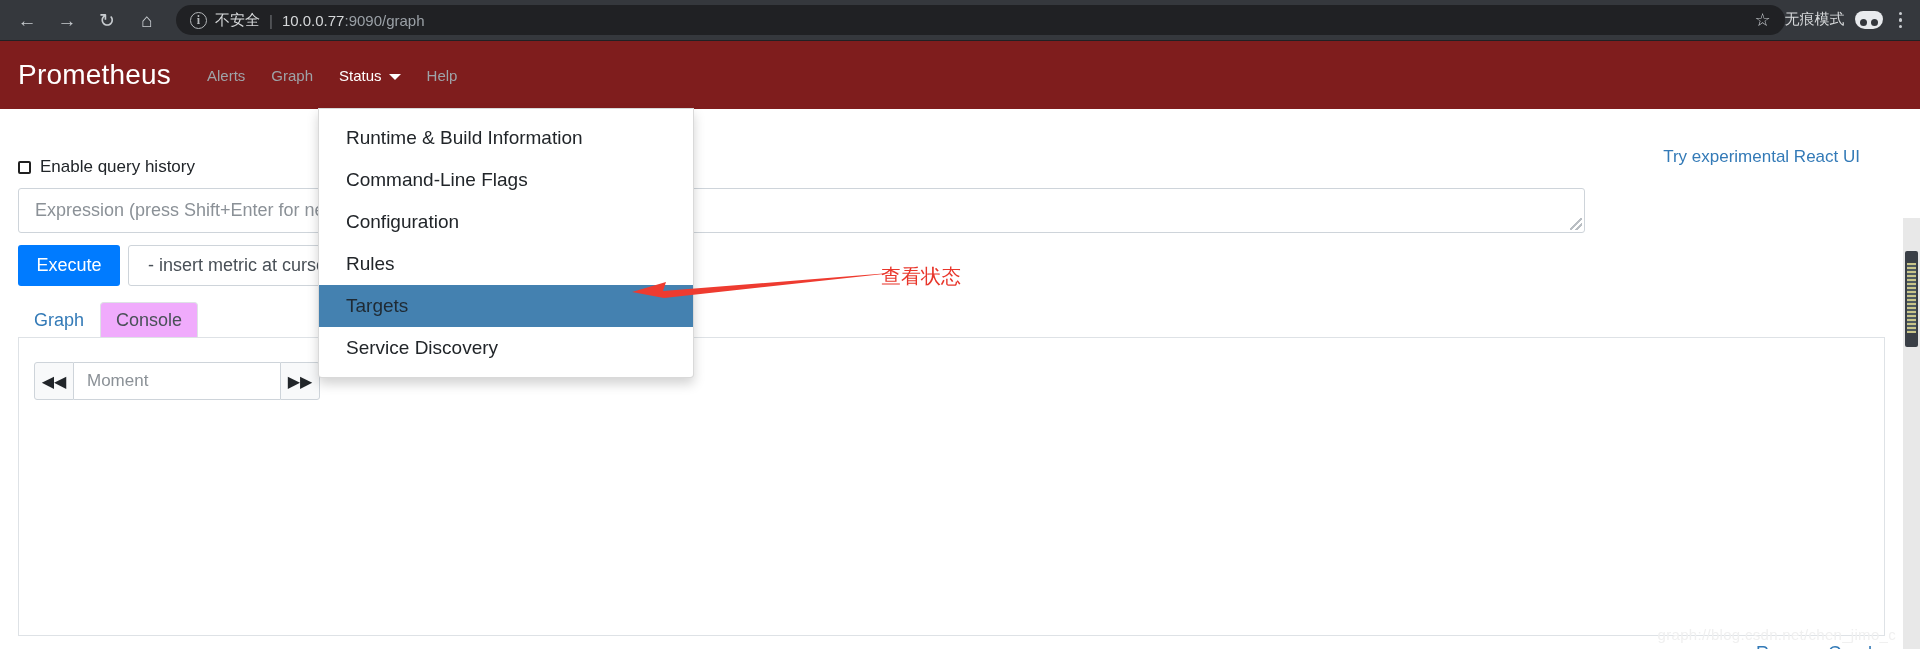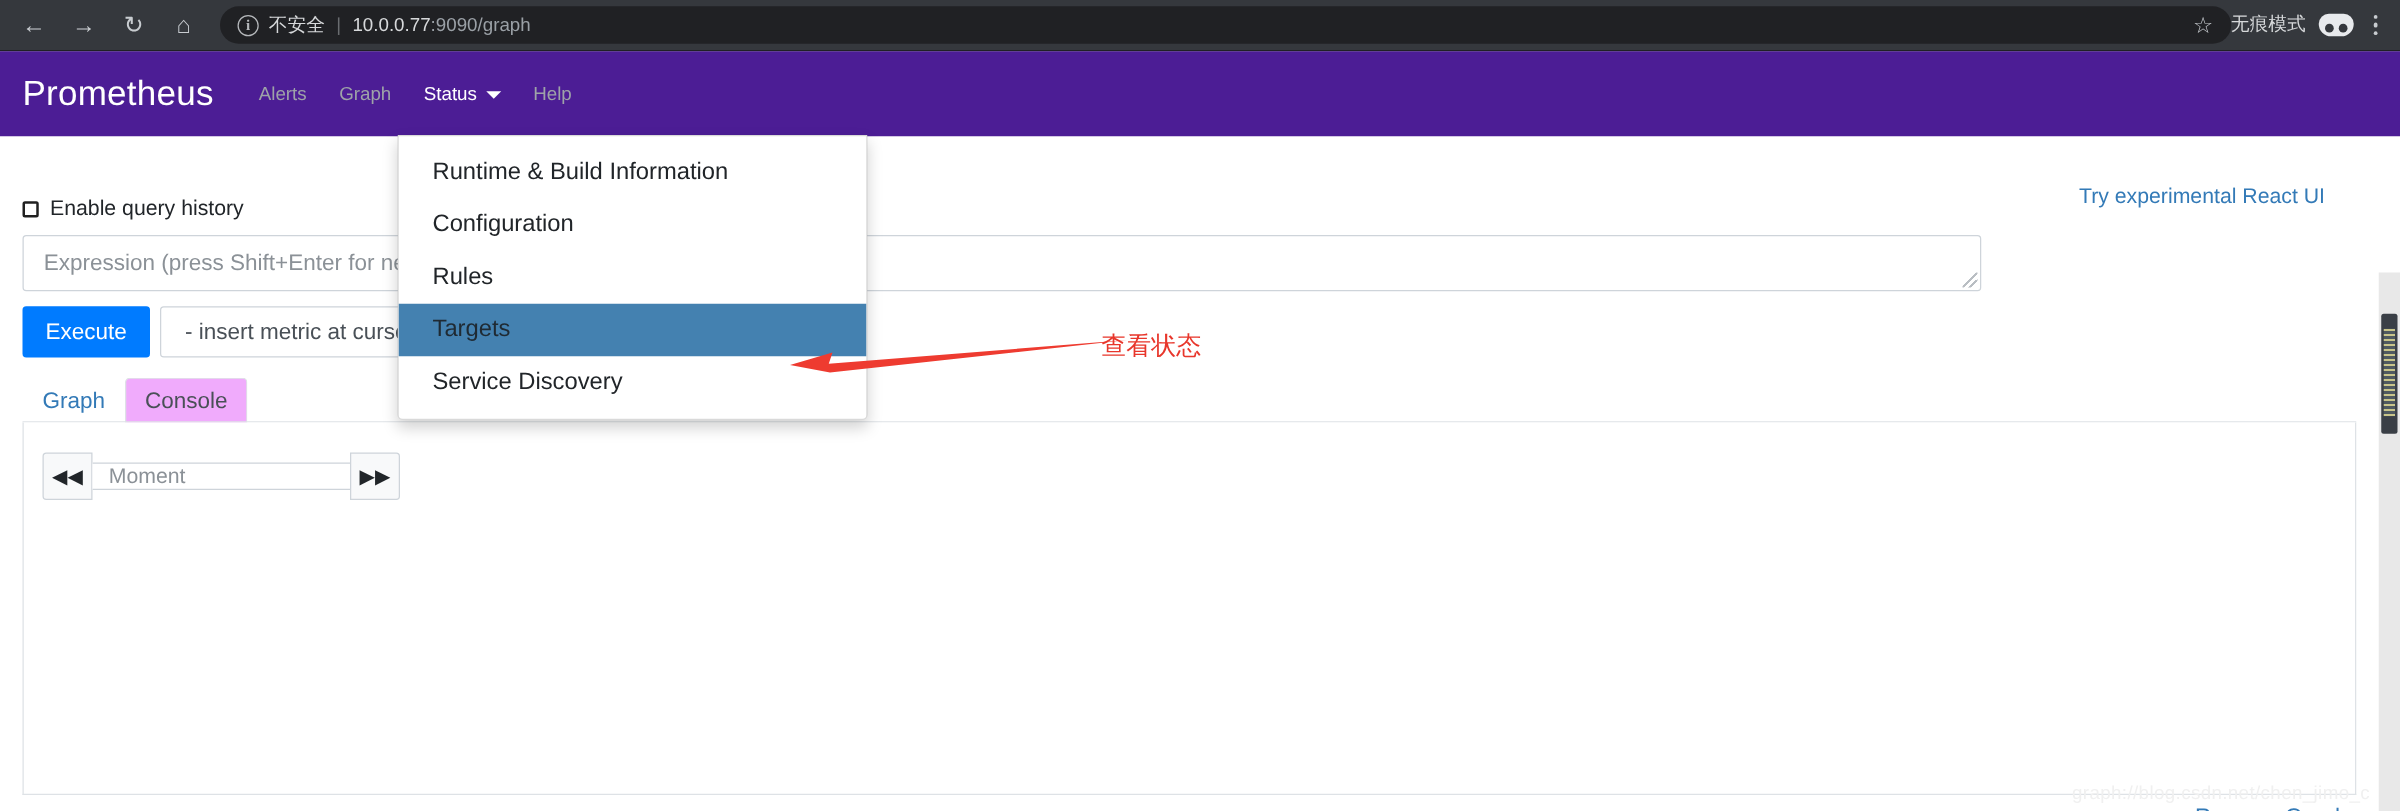--- a/index.html
+++ b/index.html
@@ -73,21 +73,21 @@
   .kebab {
     display: flex; flex-direction: column; gap: 3px;
     padding: 4px 6px;
   }
   .kebab i { width: 3.4px; height: 3.4px; border-radius: 50%; background: #c8ccd0; display: block; }
 
   
   .navbar {
     position: absolute; top: 41px; left: 0;
     width: 1920px; height: 68px;
-    background: #4c1d95;
+    background: #7f1d1d;
     display: flex; align-items: center;
     padding-left: 18px;
     z-index: 5;
   }
   .brand {
     color: #ffffff; font-size: 28px; font-weight: 400;
     margin-right: 36px; letter-spacing: .2px;
   }
   .nav-link {
     color: #9ea3a8; font-size: 15px;
@@ -196,21 +196,21 @@
     display: flex; align-items: center;
   }
   .step-btn {
     width: 40px; height: 38px;
     border: 1px solid #ced4da;
     background: #f8f9fa;
     display: flex; align-items: center; justify-content: center;
     font-size: 16px; color: #212529;
   }
   .moment-input {
-    width: 206px; height: 22px;
+    width: 206px; height: 38px;
     border: 1px solid #ced4da;
     border-left: none; border-right: none;
     background: #fff;
     display: flex; align-items: center;
     padding-left: 13px;
     font-size: 17px; color: #8b9197;
   }
   .step-btn.left  { border-radius: 3px 0 0 3px; }
   .step-btn.right { border-radius: 0 3px 3px 0; }
 
@@ -369,20 +369,21 @@
 
   <div class="scroll-track">
     <div class="scroll-thumb"></div>
   </div>
 
   <div class="watermark">graph://blog.csdn.net/chen_jimo_c</div>
 </div>
 
 <div class="dropdown">
   <div class="dd-item">Runtime &amp; Build Information</div>
+  <div class="dd-item">Command-Line Flags</div>
   <div class="dd-item">Configuration</div>
   <div class="dd-item">Rules</div>
   <div class="dd-item selected">Targets</div>
   <div class="dd-item">Service Discovery</div>
 </div>
 
 <svg class="annot-arrow" viewBox="0 0 270 36">
   <polygon points="0,22 34,12 31,21 270,2 32,28" fill="#ee3b30"></polygon>
 </svg>
 <div class="annot-text">查看状态</div>

